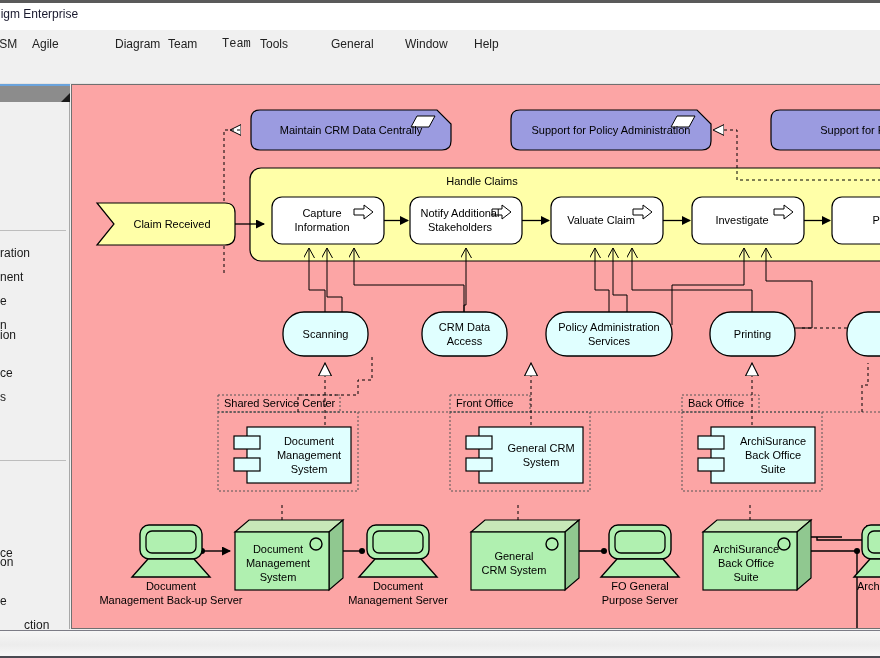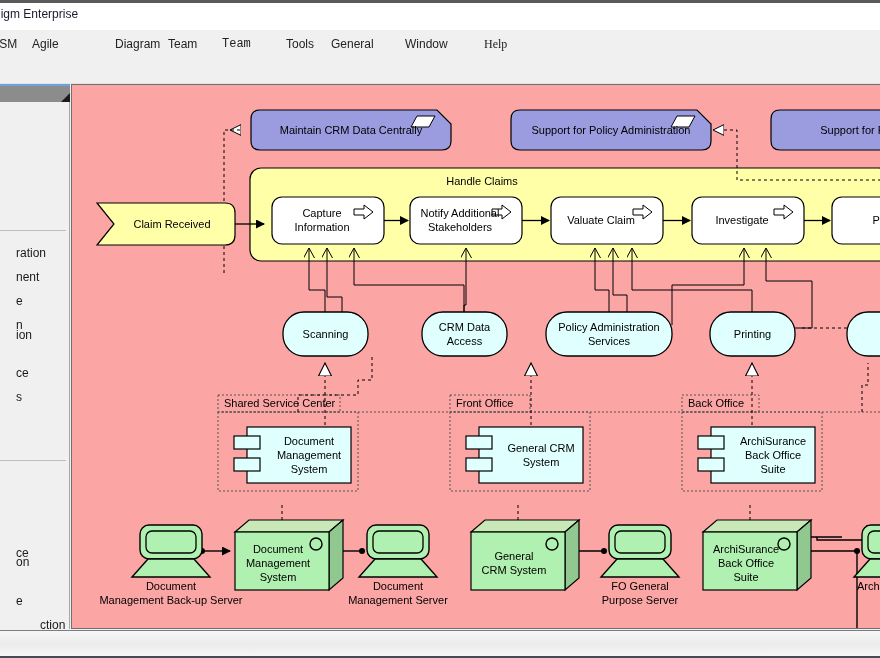--- a/index.html
+++ b/index.html
@@ -61,21 +61,21 @@
     border-left: 9px solid transparent;
     border-bottom: 9px solid #1a1a1a;
   }
   .palette-sep {
     position: absolute; left: 0; width: 66px; height: 1px; background: #bdbdbd;
   }
   .palette-item {
     position: absolute; left: 0; width: 66px; height: 24px;
     font-size: 12px; color: #1a1a1a;
     display: flex; align-items: center;
-    padding-left: 16px;
+    padding-left: 0;
     white-space: nowrap; overflow: hidden;
   }
 
   
   .canvas-wrap {
     position: absolute; left: 71px; top: 84px; width: 809px; height: 545px;
     background: #fca5a5;
     border: 1px solid #707070;
     border-right: none;
     overflow: hidden;
@@ -100,24 +100,24 @@
     <div class="titlebar-top-edge"></div>
     <div class="title-text">al Paradigm Enterprise</div>
   </div>
 
   <div class="menubar" id="menubar">
       <div class="menu-item" style="position: absolute; left: -8px;">TSM</div>
       <div class="menu-item" style="position: absolute; left: 32px;">Agile</div>
       <div class="menu-item" style="position: absolute; left: 115px;">Diagram</div>
       <div class="menu-item" style="position: absolute; left: 168px;">Team</div>
       <div class="menu-item" style="position: absolute; left: 222px; font-family: Liberation Mono, monospace;">Team</div>
-      <div class="menu-item" style="position: absolute; left: 286px;">Tools</div>
+      <div class="menu-item" style="position: absolute; left: 260px;">Tools</div>
       <div class="menu-item" style="position: absolute; left: 331px;">General</div>
       <div class="menu-item" style="position: absolute; left: 405px;">Window</div>
-      <div class="menu-item" style="position: absolute; left: 484px; font-family: Liberation Serif, serif;">Help</div>
+      <div class="menu-item" style="position: absolute; left: 474px;">Help</div>
     </div>
 
   <div class="toolbar-strip"></div>
 
   <div class="left-panel">
     <div class="panel-header">
       <div class="panel-header-corner"></div>
     </div>
     <div id="palette-body">
         <div class="palette-sep" style="top: 146px;"></div>

